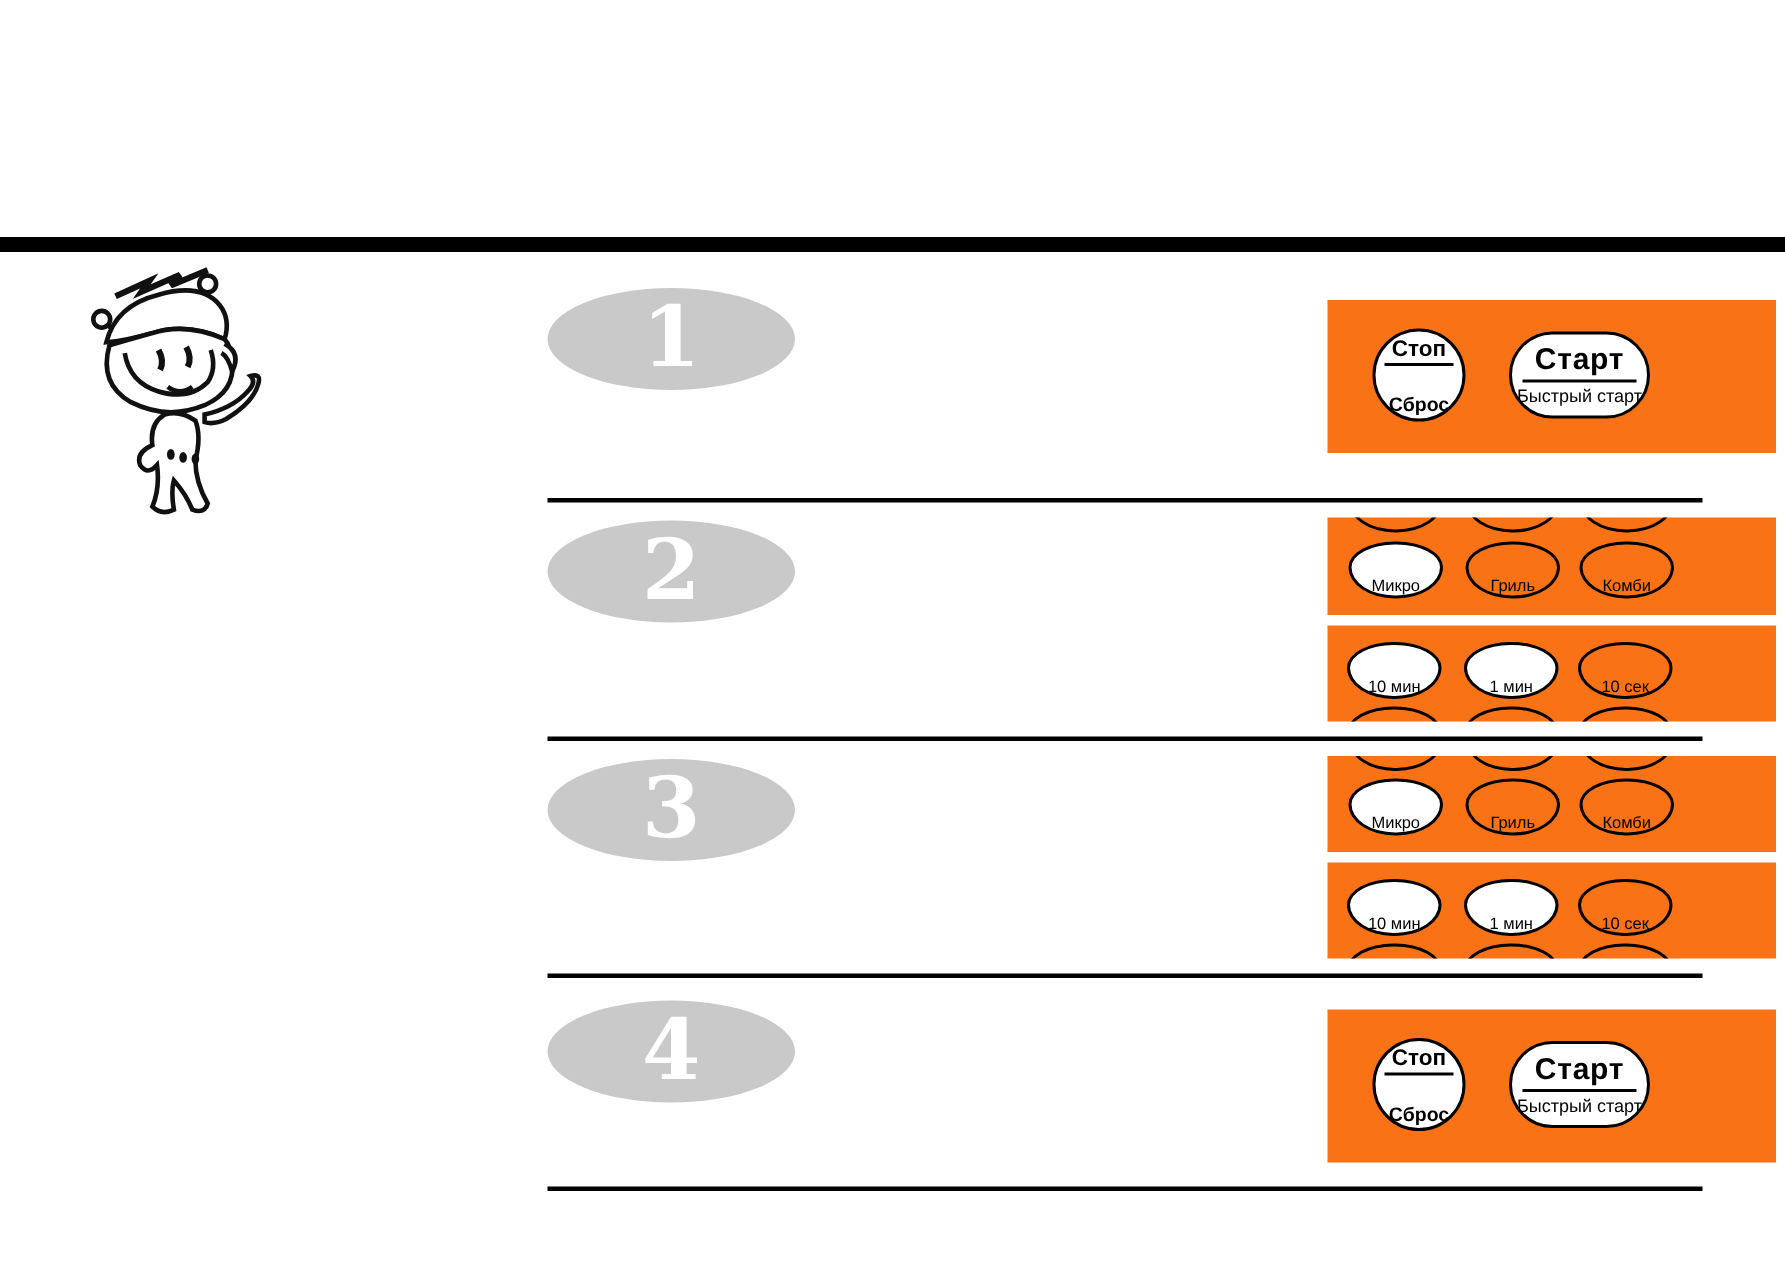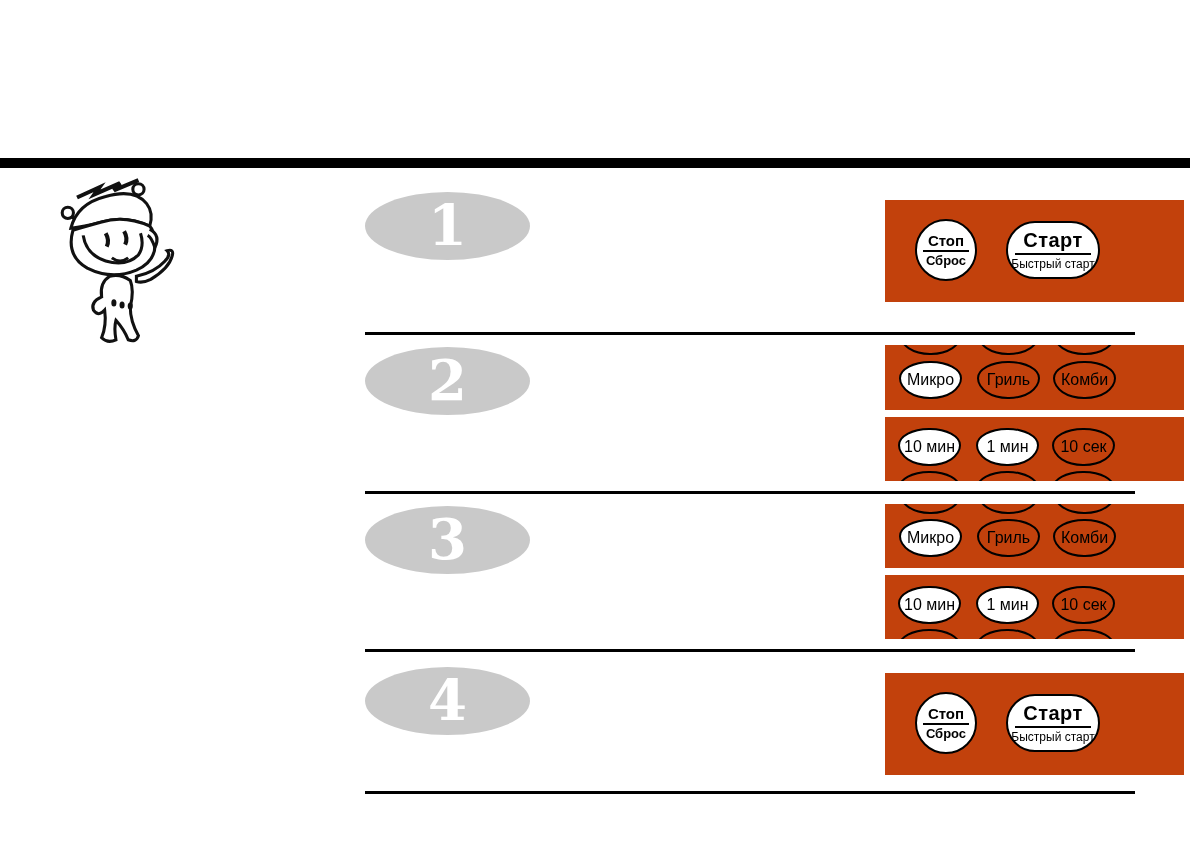--- a/index.html
+++ b/index.html
@@ -26,51 +26,51 @@
     background:#c9c9c9;border-radius:50%;
     display:flex;align-items:center;justify-content:center;
   }
   .step-oval span{
     color:#fff;font-family:"DejaVu Serif", serif;
     font-weight:bold;font-size:56px;line-height:1;
     transform:translateY(-1px);
   }
   
   .panel{
-    position:absolute;left:885px;width:299px;background:#c2410c;
+    position:absolute;left:885px;width:299px;background:#f97316;
     overflow:hidden;
   }
   
   .btn-circle{
     position:absolute;left:30px;top:19px;width:62px;height:62px;
     background:#fff;border:2.5px solid #000;border-radius:50%;
     box-sizing:border-box;
     display:flex;flex-direction:column;align-items:center;justify-content:center;
   }
   .btn-stadium{
     position:absolute;left:121px;top:21px;width:94px;height:58px;
     background:#fff;border:2.5px solid #000;border-radius:29px;
     box-sizing:border-box;
     display:flex;flex-direction:column;align-items:center;justify-content:center;
   }
   .frac-top{
     display:block;text-align:center;border-bottom:2.5px solid #000;
     font-weight:bold;color:#000;
   }
   .btn-circle .frac-top{font-size:15px;width:80%;padding-bottom:1px;}
-  .btn-circle .frac-bottom{font-size:13px;font-weight:bold;color:#000;padding-top:1px;}
+  .btn-circle .frac-bottom{font-size:13px;font-weight:bold;color:#000;padding-top:18px;}
   .btn-stadium .frac-top{font-size:20px;width:84%;padding-bottom:1px;letter-spacing:0.5px;}
   .btn-stadium .frac-bottom{font-size:12px;font-weight:normal;color:#000;padding-top:2px;white-space:nowrap;}
   
   .key{
     position:absolute;width:63px;height:38px;
     border:2.5px solid #000;box-sizing:border-box;
     border-radius:50% 50% 50% 50% / 46% 46% 56% 56%;
-    display:flex;align-items:center;justify-content:center;
-    font-size:16px;color:#000;white-space:nowrap;
+    display:flex;align-items:flex-end;justify-content:center;
+    font-size:11px;color:#000;white-space:nowrap;
     background:transparent;
   }
   .key.white{background:#fff;}
   .key.ghost{background:transparent;}
 </style>
 </head>
 <body>
 
 <div class="page">
 

